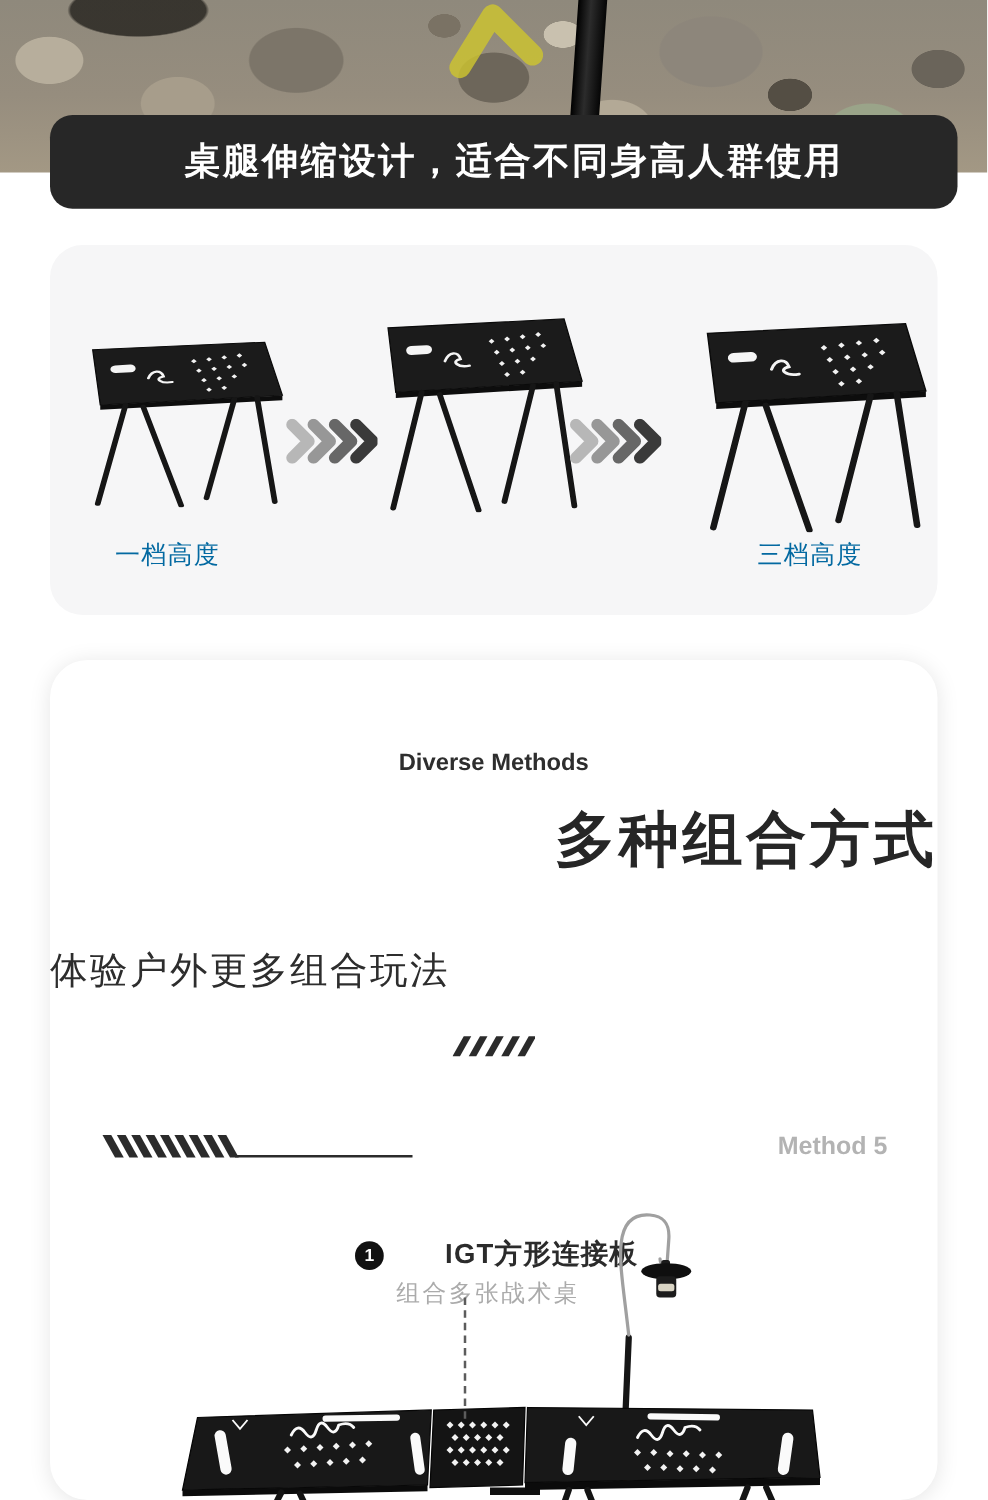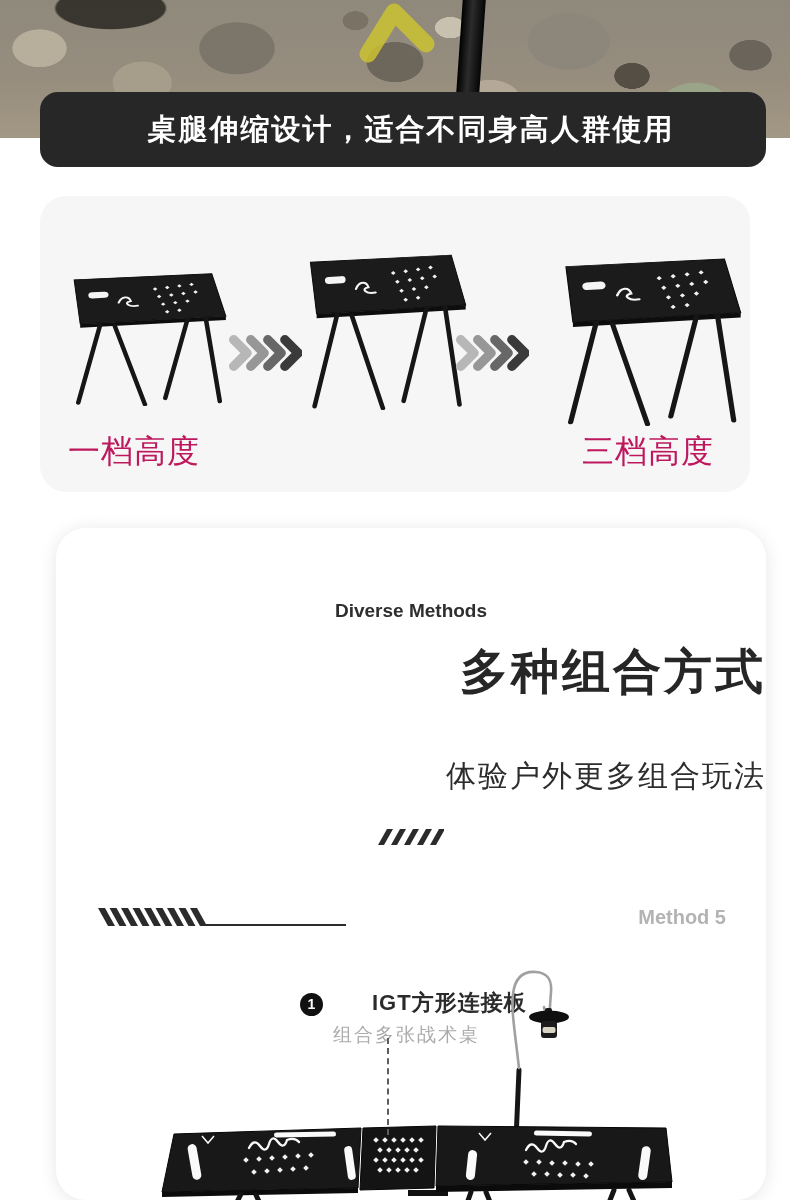--- a/index.html
+++ b/index.html
@@ -33,31 +33,31 @@
   
   .banner{position:absolute;left:40px;top:92px;width:710px;height:75px;background:#272727;
           border-radius:18px;color:#fff;font-size:29px;font-weight:bold;letter-spacing:2px;
           text-align:center;line-height:75px;padding-left:16px;}
 
   
   .card1{position:absolute;left:40px;top:196px;width:710px;height:296px;background:#f6f6f7;
          border-radius:26px;}
   .card1 svg.tbl{position:absolute;}
   .chev{position:absolute;width:74px;height:36px;}
-  .hlabel{position:absolute;top:234px;width:200px;text-align:center;font-size:32px;
-          font-weight:500;color:#be185d;letter-spacing:1px;}
-
-  
-  .card2{position:absolute;left:56px;top:528px;width:710px;height:672px;background:#fff;
+  .hlabel{position:absolute;top:234px;width:200px;text-align:center;font-size:20px;
+          font-weight:500;color:#0369a1;letter-spacing:1px;}
+
+  
+  .card2{position:absolute;left:40px;top:528px;width:710px;height:672px;background:#fff;
          border-radius:30px;box-shadow:0 2px 18px rgba(0,0,0,.10);overflow:hidden;}
   .en-title{position:absolute;top:72px;left:0;width:710px;text-align:center;
             font-size:19px;font-weight:bold;color:#2e2e2e;}
   .big-title{position:absolute;top:112px;left:0;width:710px;text-align:right;
              font-size:48px;font-weight:900;color:#262626;letter-spacing:3px;}
-  .cn-sub{position:absolute;top:228px;left:0;width:710px;text-align:right;
+  .cn-sub{position:absolute;top:228px;left:0;width:710px;text-align:left;
           font-size:30px;font-weight:500;color:#2d2d2d;letter-spacing:2px;}
   .slashes{position:absolute;top:300px;left:322px;}
   .hatch{position:absolute;top:378px;left:40px;}
   .method-label{position:absolute;top:378px;right:40px;font-size:20px;font-weight:bold;
                 color:#b3b3b3;}
   .step{position:absolute;left:244px;top:460px;display:flex;gap:10px;}
   .step-num{width:23px;height:23px;border-radius:50%;background:#111;color:#fff;
             font-size:14px;font-weight:bold;text-align:center;line-height:23px;margin-top:5px;}
   .step-title{font-size:22px;font-weight:bold;color:#2b2b2b;letter-spacing:1px;margin-left:39px;}
   .step-sub{font-size:19px;color:#ababab;letter-spacing:2px;margin-top:4px;}

